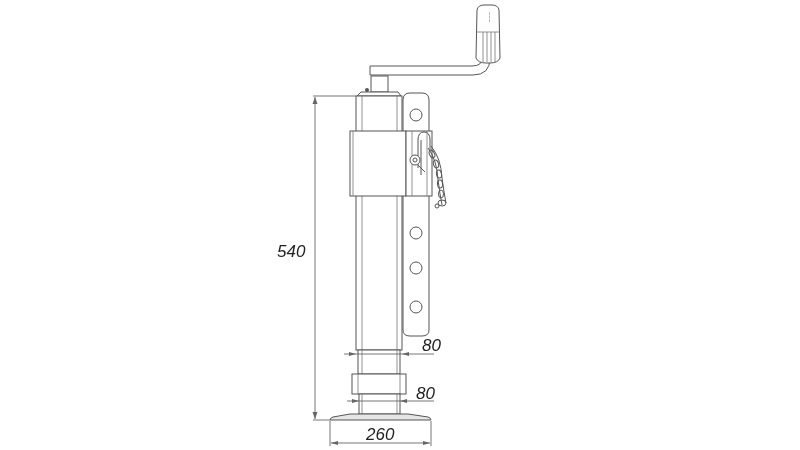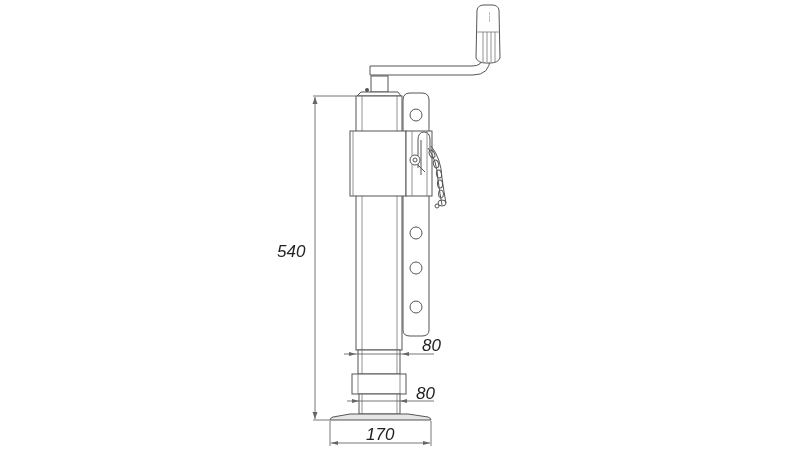--- a/index.html
+++ b/index.html
@@ -127,13 +127,13 @@
     <line class="dim" x1="431" y1="421" x2="431" y2="446"></line>
     <line class="dim" x1="331" y1="443" x2="430" y2="443"></line>
     <path d="M331 443 L338 441 L338 445 Z" fill="#666"></path>
     <path d="M430 443 L423 441 L423 445 Z" fill="#666"></path>
   </g>
 </svg>
 
 <div class="label" style="left:277px; top:243px;">540</div>
 <div class="label" style="left:415px; top:337px;margin-left:7px;">80</div>
 <div class="label" style="left:416px; top:385px;">80</div>
-<div class="label" style="left:366px; top:426px;">170</div>
+<div class="label" style="left:366px; top:426px;">260</div>
 
 </body></html>

